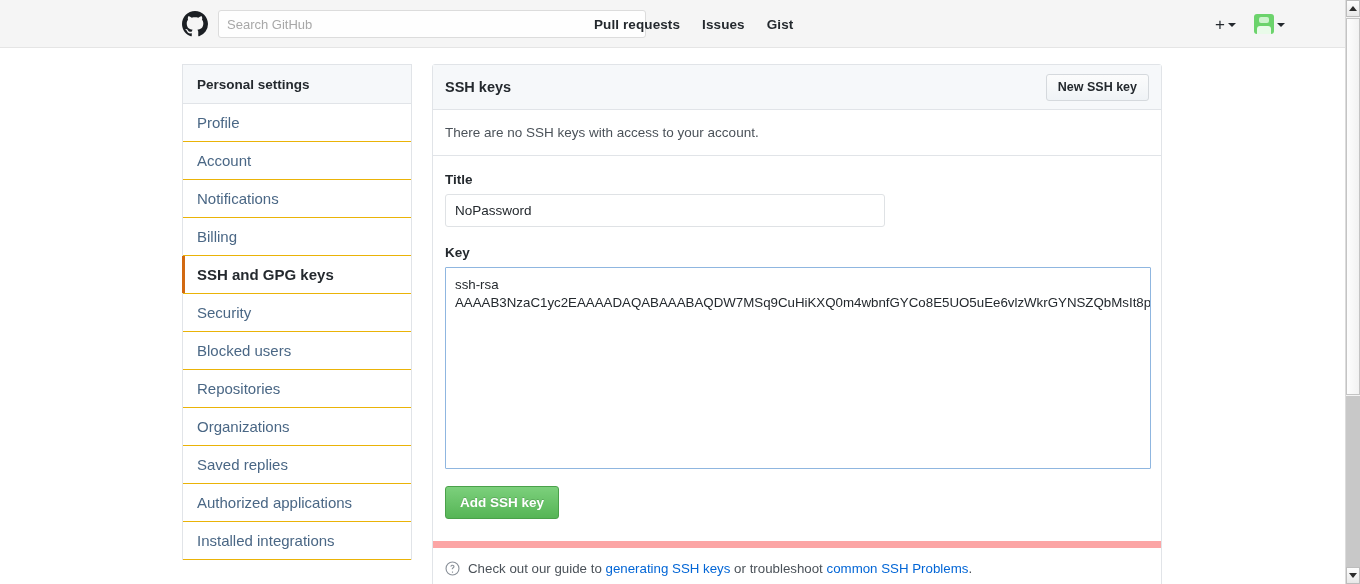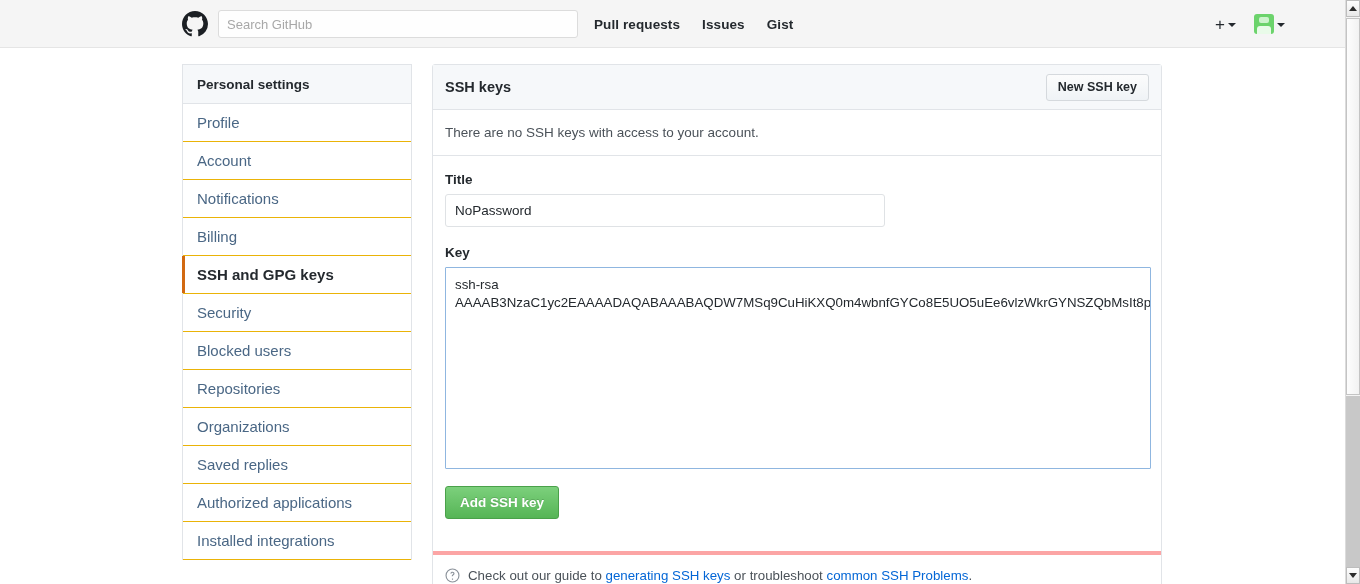--- a/index.html
+++ b/index.html
@@ -20,21 +20,21 @@
     border-bottom: 1px solid #e5e5e5;
     display: flex; align-items: center;
   }
   .gh-logo {
     position: absolute; left: 182px; top: 11px;
     width: 26px; height: 26px;
     color: #1b1f23;
   }
   .search-input {
     position: absolute; left: 218px; top: 10px;
-    width: 360px; height: 28px;
+    width: 428px; height: 28px;
     background: #fefefe;
     border: 1px solid #dcdcdc;
     border-radius: 3px;
     padding: 0 8px;
     font-family: "Liberation Sans", sans-serif;
     font-size: 13px;
     color: #24292e;
     outline: none;
   }
   .search-input::placeholder { color: #a8a8a8; }
@@ -172,22 +172,22 @@
     cursor: pointer;
   }
   .empty-note {
     padding: 15px 12px;
     font-size: 13.5px;
     color: #4b5259;
     border-bottom: 1px solid #e1e4e8;
   }
 
   .form-area {
-    padding: 16px 12px 32px 12px;
-    border-bottom: 4px solid #fca5a5;
+    padding: 16px 12px 22px 12px;
+    border-bottom: 7px solid #fca5a5;
   }
   .field-label {
     font-size: 13.5px;
     font-weight: bold;
     color: #24292e;
     margin-bottom: 7px;
   }
   .title-input {
     display: block;
     width: 440px; height: 33px;

